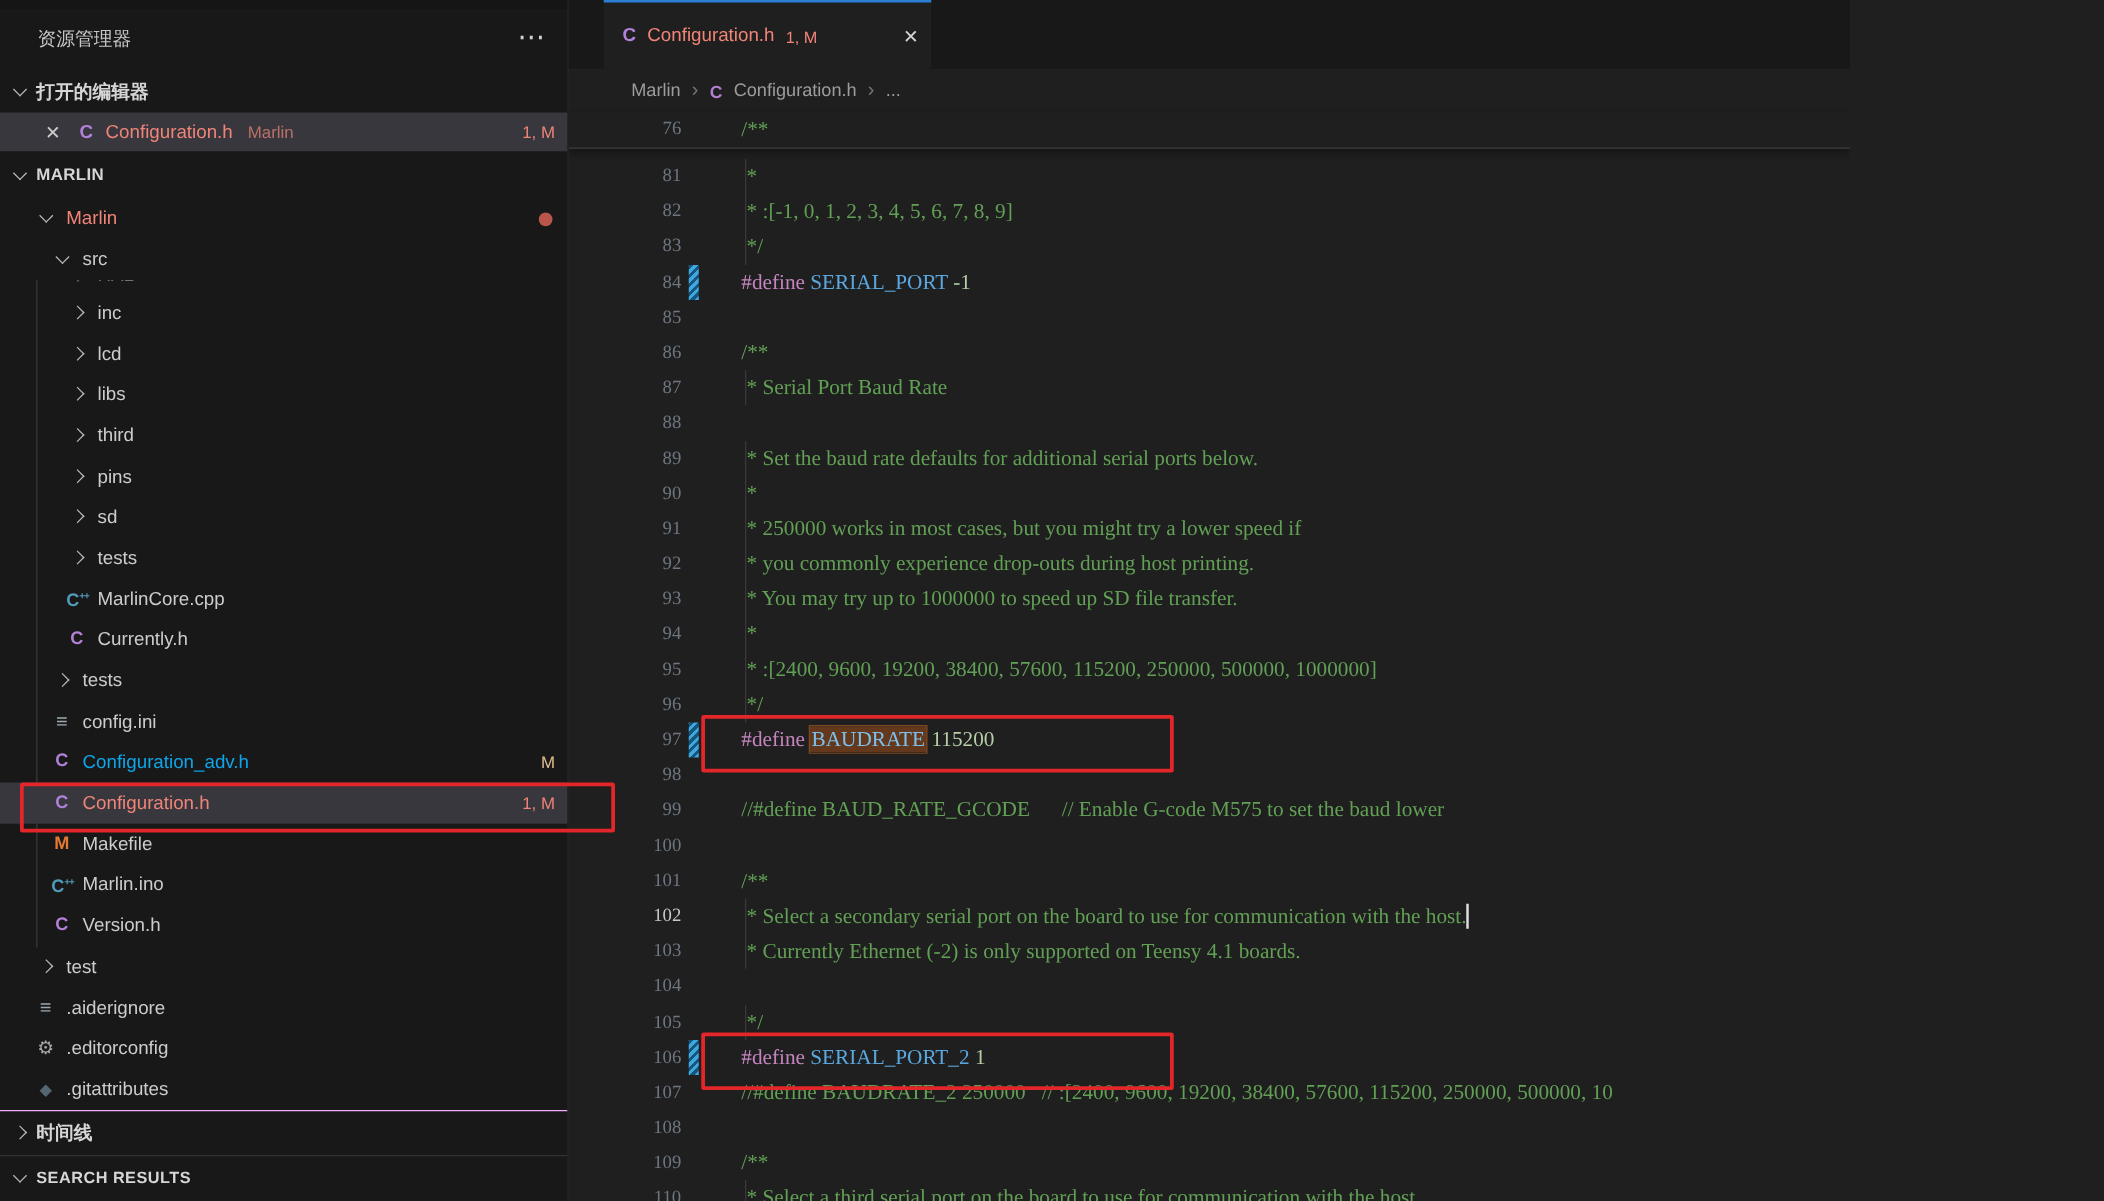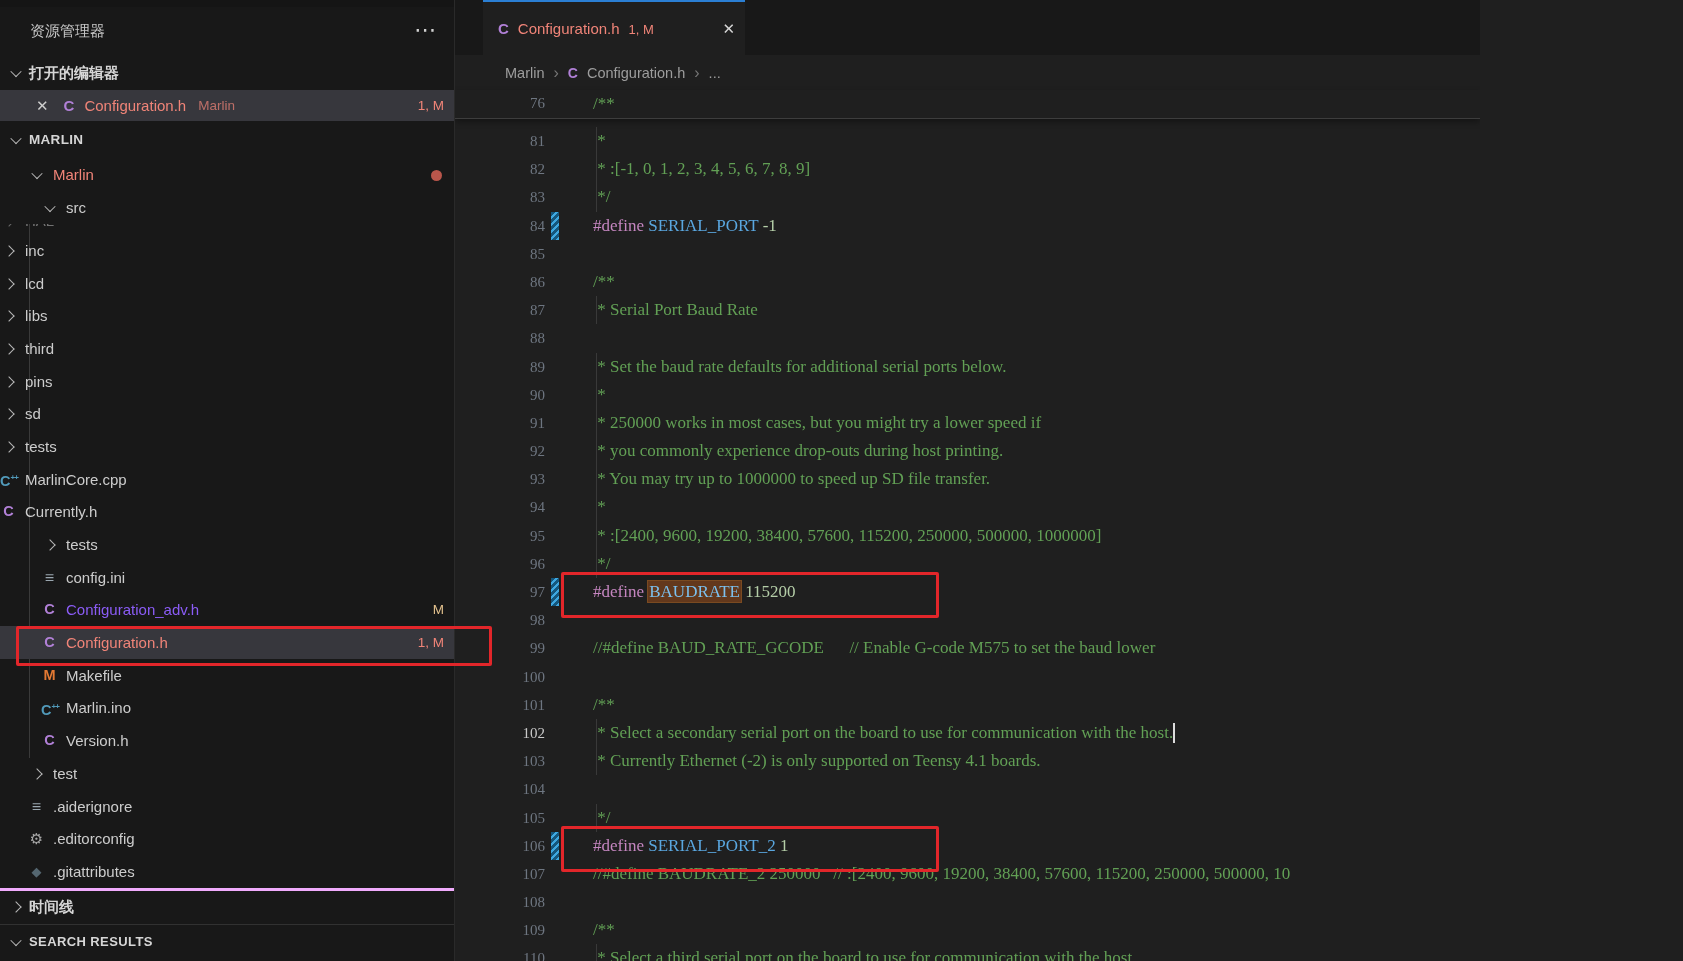--- a/index.html
+++ b/index.html
@@ -10,46 +10,46 @@
   
   .sidebar{width:455px;flex:none;background:#181818;border-right:1px solid #2a2a2a;
            position:relative;overflow:hidden;box-sizing:border-box}
   .sb-top{height:7px;background:#151515}
   .sb-title{height:49px;display:flex;align-items:center;padding-left:30px;font-size:15px;color:#c8c8c8;position:relative}
   .more{position:absolute;right:16px;top:8px;font-size:22px;color:#d2d2d2;letter-spacing:2px;line-height:30px}
   .sec{display:flex;align-items:center;font-weight:bold;color:#d6d6d6;box-sizing:border-box}
   .sec .chev{margin:0 9px 0 12px}
   .sec.oe{height:34px;font-size:15px}
   .sec.ws{height:37.6px;font-size:13.5px;letter-spacing:.3px}
-  .sec.tl{height:36px;font-size:15px;border-top:3px solid #f0abfc}
+  .sec.tl{height:36px;font-size:15px;border-top:1px solid #f0abfc}
   .sec.sr{height:35px;font-size:13px;border-top:1px solid #313131;letter-spacing:.4px}
   .chev{display:inline-block;width:7px;height:7px;border-right:1.6px solid #b8b8b8;border-bottom:1.6px solid #b8b8b8;flex:none}
   .chev.down{transform:rotate(45deg) translate(-1px,-1px)}
   .chev.right{transform:rotate(-45deg)}
   .oe-row{height:31px;background:#37373d;display:flex;align-items:center;padding-left:36px;position:relative;font-size:15px}
   .oe-close{color:#cdcdcd;font-size:15px;margin-right:15px}
   .fico{font-weight:bold}
   .oe-row .fico{font-size:15px;margin-right:10px}
   .oe-name{color:#f08478}
   .oe-desc{color:#f08478;opacity:.72;font-size:13.5px;margin-left:12px}
   .badge{position:absolute;right:10px;font-size:13.5px}
   .b-err{color:#f08478}.b-mod{color:#e2c08d}
 
   .tree{position:relative}
   .tguide{position:absolute;left:29px;top:65px;height:534px;width:1px;background:#3a3a3a}
   .trow{height:32.7px;display:flex;align-items:center;position:relative;font-size:15px;color:#cccccc;box-sizing:border-box}
   .trow.sel{background:#37373d}
-  .lvl1{padding-left:28px}.lvl2{padding-left:41px}.lvl3{}
+  .lvl1{padding-left:28px}.lvl2{padding-left:41px}.lvl3{padding-left:53px}
   .tico{width:17px;margin-right:8px;flex:none;text-align:center;font-weight:bold;font-size:14.5px;line-height:17px}
   .tico sup{font-size:8px;letter-spacing:-1px}
   .ic-c{color:#b180d7}.ic-cpp{color:#519aba}.ic-mk{color:#e37933}
   .ic-ini{color:#9aa7b0;font-weight:normal;font-size:16px}
   .ic-gear{color:#a6a6a6;font-weight:normal;font-size:15px}
   .ic-git{color:#546670;font-weight:normal;font-size:13px}
-  .c-error{color:#f08478}.c-mod{color:#8b5cf6}
+  .c-error{color:#f08478}.c-mod{color:#0ea5e9}
   .dot{position:absolute;right:12px;top:11px;width:11px;height:11px;border-radius:50%;background:#b9564b}
   .partialwrap{height:10px;overflow:hidden;opacity:.5}
   .partialwrap .trow{transform:translateY(-20px)}
 
   
   .main{flex:1;position:relative;overflow:hidden;background:#1f1f1f}
   .tabbar{height:55px;background:#181818;display:flex;box-sizing:border-box}
   .tab{margin-left:28px;width:262px;background:#1f1f1f;border-top:2px solid #2b7fd4;
        display:flex;align-items:center;padding:0 10px 0 15px;box-sizing:border-box}
   .tab .fico{color:#b180d7;font-size:15px;margin-right:9px}

